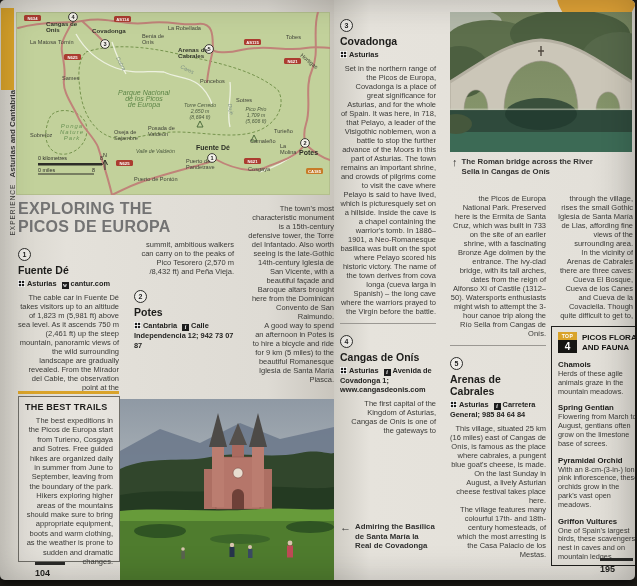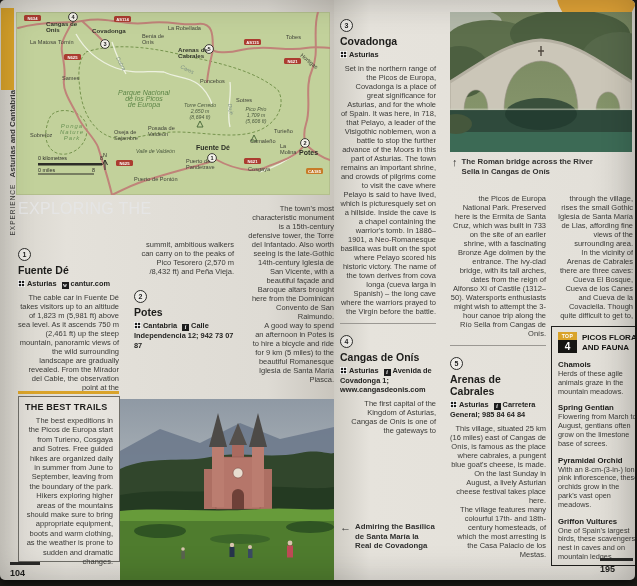--- a/index.html
+++ b/index.html
@@ -23,21 +23,21 @@
   .ml.b2{font-size:7px;font-weight:bold;fill:#2c2f26}
   .ml.pk{font-size:5.2px;fill:#4c5a40;font-style:italic}
   .ml.park{font-size:7px;font-style:italic;fill:#5c8547}
   .ml.park2{font-size:6px;font-style:italic;fill:#6b9355;letter-spacing:1px}
   .ml.riv{font-size:5.4px;font-style:italic;fill:#7e9184}
   .ml.sc{font-size:5.4px;fill:#2e2e2a}
   .badge-t{font-size:4.2px;font-weight:bold;fill:#fff}
   .mk-t{font-size:5.6px;font-weight:bold;fill:#222}
 
   
-  .headline{position:absolute;left:18px;top:200px;font-weight:normal;font-size:16px;line-height:18px;color:#e5e5e5;letter-spacing:.3px}
+  .headline{position:absolute;left:18px;top:200px;font-weight:bold;font-size:16px;line-height:18px;color:#737373;letter-spacing:.3px}
   .col{position:absolute;color:#3a3a37}
   .bp{margin:0;font-size:7.5px;line-height:9px;text-align:right}
   .bp.ind{text-indent:7px}
   .num{display:inline-flex;width:11px;height:11px;border:1px solid #2c2c2a;border-radius:50%;align-items:center;justify-content:center;font-size:7px;font-weight:bold;color:#222;background:rgba(255,255,255,.4)}
   .sec-title{margin:3px 0 3px;font-size:10.5px;font-weight:bold;color:#1c1c1a}
   .info{font-size:7.4px;font-weight:bold;color:#242422;line-height:9.5px;margin-bottom:4px}
   .chip{margin-right:5px}
   .ic{display:inline-block;width:7px;height:7px;background-color:#1c1c1c;margin-right:2px;vertical-align:-1px;color:#fff;font:bold 5.5px/7px "Liberation Serif",serif;text-align:center}
   .ic-map{background-image:repeating-linear-gradient(0deg,rgba(255,255,255,.85) 0 .6px,transparent .6px 3px),repeating-linear-gradient(90deg,rgba(255,255,255,.85) 0 .6px,transparent .6px 3px)}
   .ic-info{font-style:italic}
@@ -183,36 +183,37 @@
           <text x="84" y="148" class="ml sc"><tspan x="84" dy="0">8</tspan></text>
           <text x="22" y="160" class="ml sc"><tspan x="22" dy="0">0 miles</tspan></text>
           <text x="76" y="160" class="ml sc"><tspan x="76" dy="0">8</tspan></text>
           <text x="87" y="145" class="ml sc"><tspan x="87" dy="0">N</tspan></text>
         </g>
     </svg>
   </div>
 
   <div class="headline">
     <div>EXPLORING THE</div>
+    <div>PICOS DE EUROPA</div>
   </div>
 
   <div class="col" style="left:18px;top:243px;width:101px">
     <span class="num">1</span>
     <div class="sec-title">Fuente Dé</div>
     <div class="info"><span class="chip"><span class="ic ic-map"></span><span>Asturias</span></span><span class="chip"><span class="ic ic-web">w</span><span>cantur.com</span></span></div>
     <div>
         <p class="bp">The cable car in Fuente Dé takes visitors up to an altitude of 1,823 m (5,981 ft) above sea level. As it ascends 750 m (2,461 ft) up the steep mountain, panoramic views of the wild surrounding landscape are gradually revealed. From the Mirador del Cable, the observation point at the</p>
       </div>
   </div>
   <div class="yellow-bar"></div>
   <div class="box" style="left:18px;top:396px;width:88px;height:154px">
     <div class="box-title">THE BEST TRAILS</div>
     <p class="bp">The best expeditions in the Picos de Europa start from Turieno, Cosgaya and Sotres. Free guided hikes are organized daily in summer from June to September, leaving from the boundary of the park. Hikers exploring higher areas of the mountains should make sure to bring appropriate equipment, boots and warm clothing, as the weather is prone to sudden and dramatic changes.</p>
   </div>
-  <div class="pagenum" style="left:10px;top:562px">
+  <div class="pagenum" style="left:35px;top:562px">
     <div class="bar"></div>
     <div>104</div>
   </div>
 
   <div class="col" style="left:134px;top:240px;width:100px">
     <div>
         <p class="bp">summit, ambitious walkers can carry on to the peaks of Pico Tesorero (2,570 m /8,432 ft) and Peña Vieja.</p>
       </div>
     <div style="height:9px"></div>
     <span class="num">2</span>

